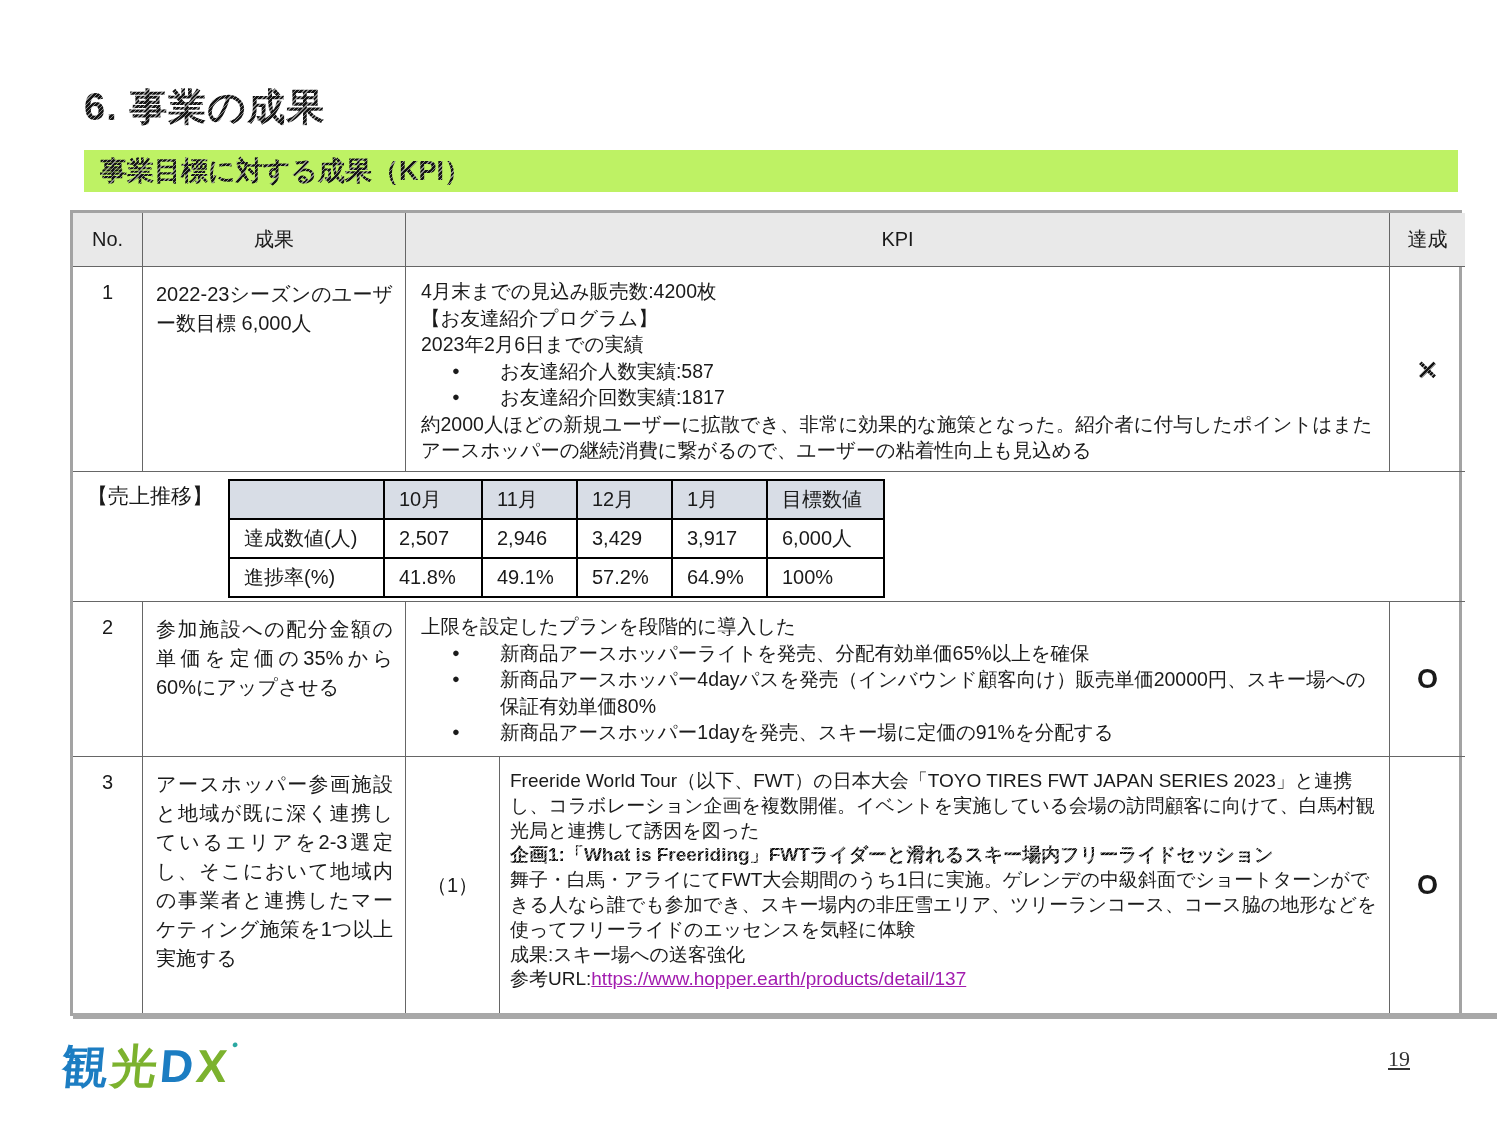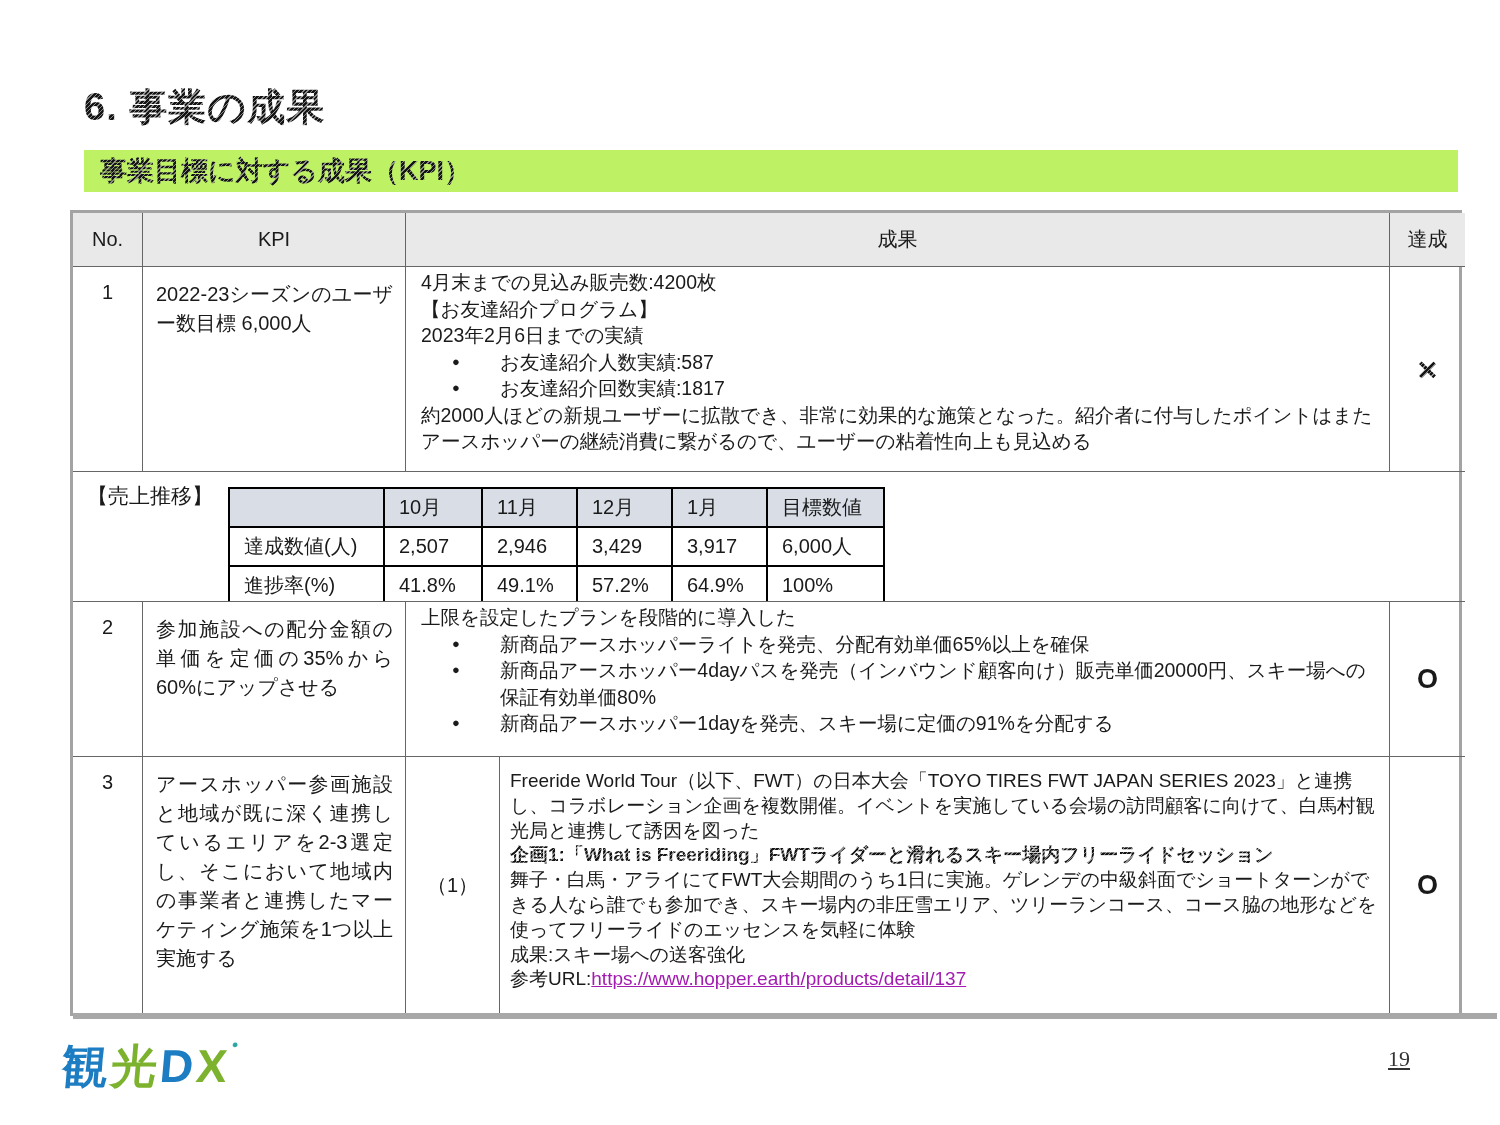--- a/index.html
+++ b/index.html
@@ -58,33 +58,33 @@
     background: #e9e9e9;
     display: flex; align-items: center; justify-content: center;
     font-size: 20px;
   }
   .c-no { text-align: center; padding-top: 14px; font-size: 20px; }
   .c-kpi {
     padding: 13px 12px 0 13px;
     font-size: 20px; line-height: 29px;
     text-align: justify;
   }
-  .c-result { padding: 2px 14px 0 0; line-height: 26.5px; }
+  .c-result { padding: 11px 14px 0 0; line-height: 26.5px; }
   .line.lead { padding-left: 15px; }
   .line.bullet { position: relative; padding-left: 94px; }
   .line.bullet .marker { position: absolute; left: 46px; top: 0; font-size: 13px; line-height: 26.5px; }
   .c-ach { display: flex; align-items: center; justify-content: center; }
   .mark { font-size: 34px; font-weight: bold; line-height: 1; }
   .mark.circle { font-size: 27px; }
 
   
   .sales-cell { position: relative; grid-column: 1 / -1; }
   .sales-label { position: absolute; left: 14px; top: 10px; font-size: 21px; }
   .sales-table {
-    position: absolute; left: 155px; top: 15px;
+    position: absolute; left: 155px; top: 7px;
     border-collapse: collapse; table-layout: fixed;
     font-size: 20px;
     border-radius: 19px;
   }
   .sales-table th, .sales-table td {
     border: 2px solid #000;
     height: 39px;
     padding: 0 4px 0 14px;
     text-align: left; font-weight: normal;
     white-space: nowrap;
@@ -127,22 +127,22 @@
 
   <h1 class="page-title hatched">6. 事業の成果</h1>
 
   <div class="banner">
     <span class="banner-text hatched">事業目標に対する成果（KPI）</span>
   </div>
 
   <div class="kpi-table">
 
     <div class="cell th">No.</div>
+    <div class="cell th">成果</div>
     <div class="cell th">KPI</div>
-    <div class="cell th">成果</div>
     <div class="cell th last-col">達成</div>
 
     <div class="cell c-no">1</div>
     <div class="cell c-kpi">2022-23シーズンのユーザー数目標 6,000人</div>
     <div class="cell c-result">
       <div class="line lead">4月末までの見込み販売数:4200枚</div>
       <div class="line lead">【お友達紹介プログラム】</div>
       <div class="line lead">2023年2月6日までの実績</div>
       <div class="line bullet">
         <span class="marker">●</span>

